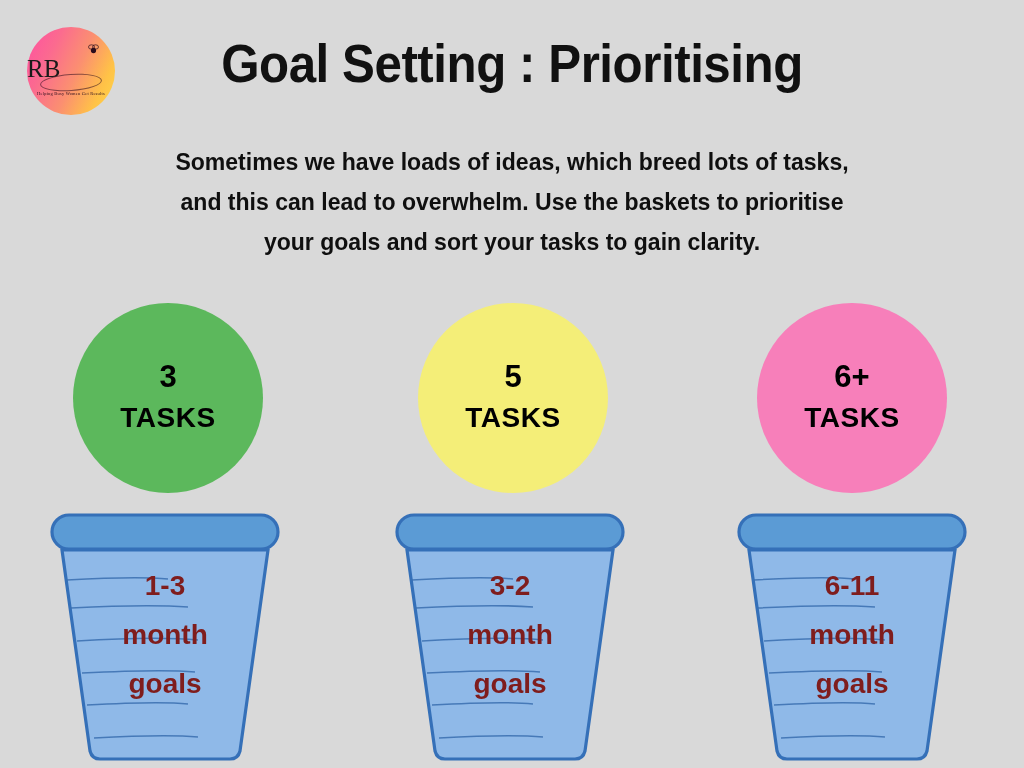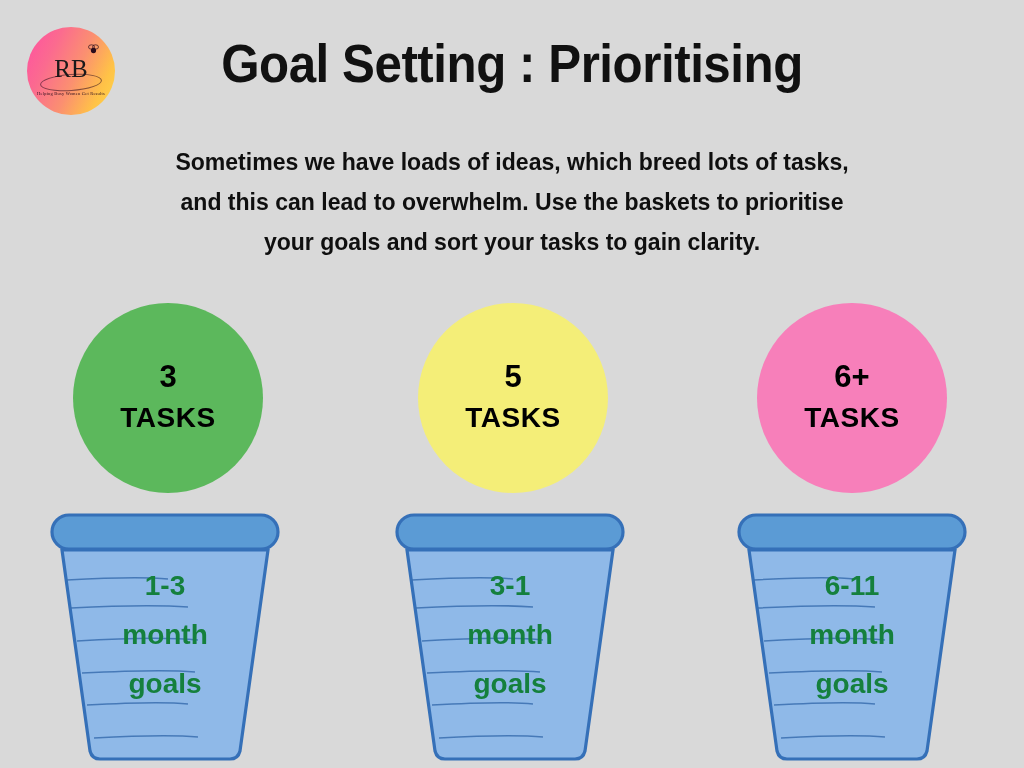--- a/index.html
+++ b/index.html
@@ -9,21 +9,21 @@
     font-family:"Liberation Sans", sans-serif;
     overflow:hidden;
   }
   #stage { position:relative; width:1024px; height:768px; background:#d9d9d9; }
 
   
   #logo {
     position:absolute; left:27px; top:27px; width:88px; height:88px;
     border-radius:50%;
     background:linear-gradient(115deg,#ff4fa3 0%,#fb6b8f 28%,#fb9070 55%,#ffc247 80%,#ffd84a 100%);
-    display:flex; flex-direction:column; align-items:center; justify-content:center;
+    display:flex; flex-direction:column; justify-content:center;
   }
   #logo-mono {
     font-family:"Liberation Serif", serif;
     font-size:25px; line-height:22px; color:#1a1a1a; letter-spacing:0px;
     position:relative; top:-2px;
   }
   #logo-bee {
     position:absolute; right:16px; top:17px; width:12px; height:10px;
   }
   #logo-swirl {
@@ -70,21 +70,21 @@
 
   
   .basket { position:absolute; top:513px; width:234px; height:255px; }
   #basket-0 { left:48px; }
   #basket-1 { left:393px; }
   #basket-2 { left:735px; }
   .basket svg { position:absolute; left:0; top:0; width:100%; height:100%; }
   .basket-label {
     position:absolute; left:0; right:0; top:48px;
     text-align:center;
-    font-size:28px; font-weight:bold; color:#15803d; line-height:49px;
+    font-size:28px; font-weight:bold; color:#7f1d1d; line-height:49px;
   }
   .basket-label span { display:block; }
 </style>
 </head>
 <body>
 
 <div id="stage">
 
   <div id="logo">
     <div id="logo-mono">RB</div>
@@ -145,21 +145,21 @@
         <path d="M19 67 Q90 63 120 66"></path>
         <path d="M23 95 Q100 91 140 94"></path>
         <path d="M29 128 Q110 123 150 127"></path>
         <path d="M34 160 Q115 156 147 159"></path>
         <path d="M39 192 Q112 188 140 191"></path>
         <path d="M46 225 Q118 221 150 224"></path>
       </g>
       <rect x="4" y="2" width="226" height="34" rx="17" ry="17" fill="#5b9bd5" stroke="#3570b8" stroke-width="3.2"></rect>
     </svg>
     <div class="basket-label">
-      <span>3-1</span>
+      <span>3-2</span>
       <span>month</span>
       <span>goals</span>
     </div>
   </div>
 
   <div class="basket" id="basket-2">
     <svg viewBox="0 0 234 255" preserveAspectRatio="none">
       <path d="M14 37 L220 37 L192 238 Q190 246 182 246 L52 246 Q44 246 42 238 Z" fill="#8fb9e8" stroke="#3570b8" stroke-width="3.2"></path>
       <g stroke="#3a6fb0" stroke-width="1.6" fill="none" opacity=".85">
         <path d="M19 67 Q90 63 120 66"></path>

